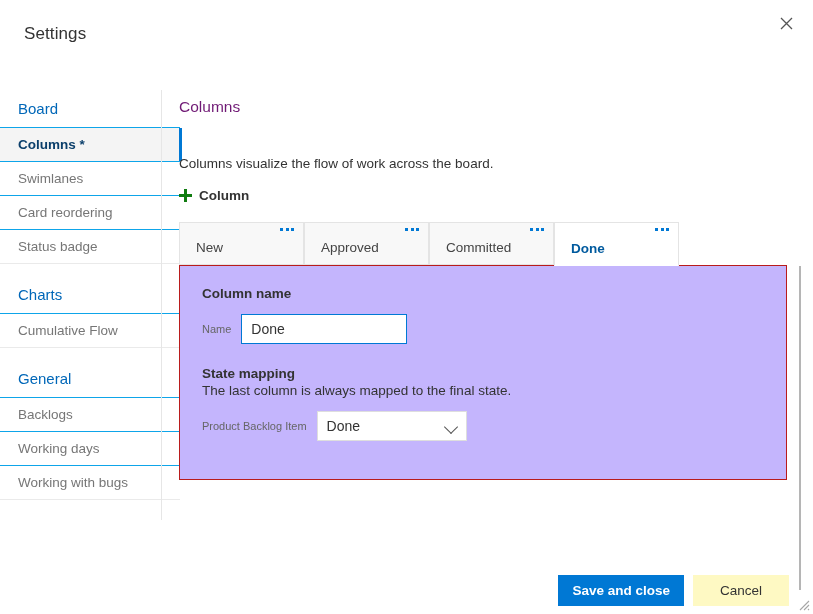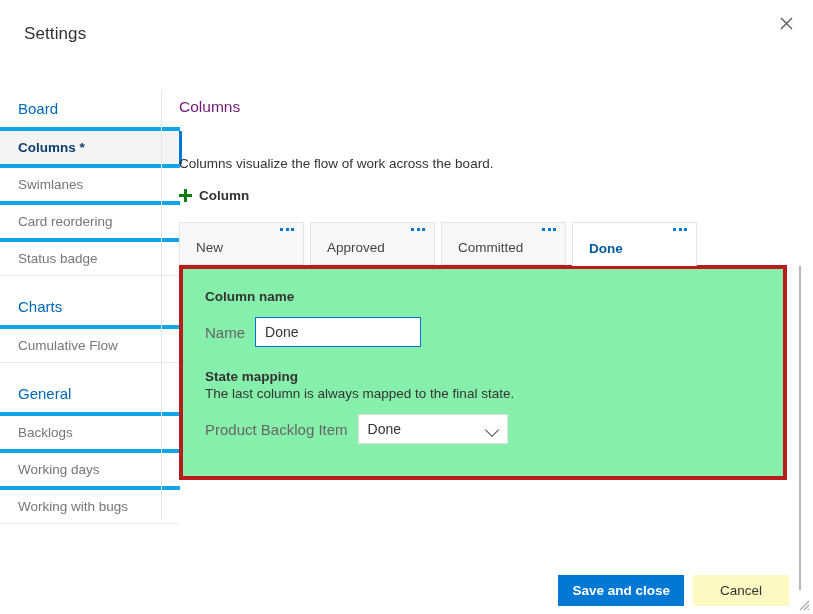--- a/index.html
+++ b/index.html
@@ -69,21 +69,21 @@
     font-size: 15px;
     color: #0067b8;
     padding: 10px 0 10px 18px;
     font-weight: 400;
   }
   .nav-item {
     position: relative;
     font-size: 13.5px;
     color: #767676;
     padding: 9px 0 9px 18px;
-    border-top: 4px solid #0ea5e9;
+    border-top: 1px solid #0ea5e9;
     cursor: pointer;
     white-space: nowrap;
   }
   .nav-item.selected {
     background: #f4f4f4;
     color: #0b3f6b;
     font-weight: bold;
   }
   .nav-item.selected::after {
     content: "";
@@ -147,21 +147,20 @@
     background: #107c10;
   }
   .plus-icon::before { left: 5px; top: 0; width: 3px; height: 13px; }
   .plus-icon::after  { top: 5px; left: 0; height: 3px; width: 13px; }
 
   
   .tabs-wrap { margin-top: 16px; position: relative; }
   .tabs {
     display: flex;
     align-items: flex-end;
-    gap: 6px;
     position: relative;
     z-index: 2;
   }
   .tab {
     position: relative;
     width: 125px;
     height: 43px;
     box-sizing: border-box;
     background: #f8f8f8;
     border: 1px solid #e4e4e4;
@@ -189,41 +188,41 @@
     cursor: pointer;
   }
   .tab-ellipsis i {
     width: 3px;
     height: 3px;
     background: #0078d4;
     display: block;
   }
 
   .tab-panel {
-    border: 4px solid #b91c1c;
-    background: #86efac;
+    border: 1px solid #b91c1c;
+    background: #c4b5fd;
     padding: 20px 38px 22px 22px;
     min-height: 215px;
     box-sizing: border-box;
     position: relative;
     z-index: 1;
   }
 
   .field-group-label {
     font-size: 13.5px;
     font-weight: bold;
     color: #333333;
   }
   .field-row {
     display: flex;
     align-items: center;
     margin-top: 13px;
   }
   .field-label {
-    font-size: 15px;
+    font-size: 11px;
     color: #666666;
     margin-right: 10px;
   }
   .text-input {
     width: 166px;
     height: 30px;
     box-sizing: border-box;
     border: 1px solid #0078d4;
     padding: 0 9px;
     font-family: "Liberation Sans", sans-serif;

